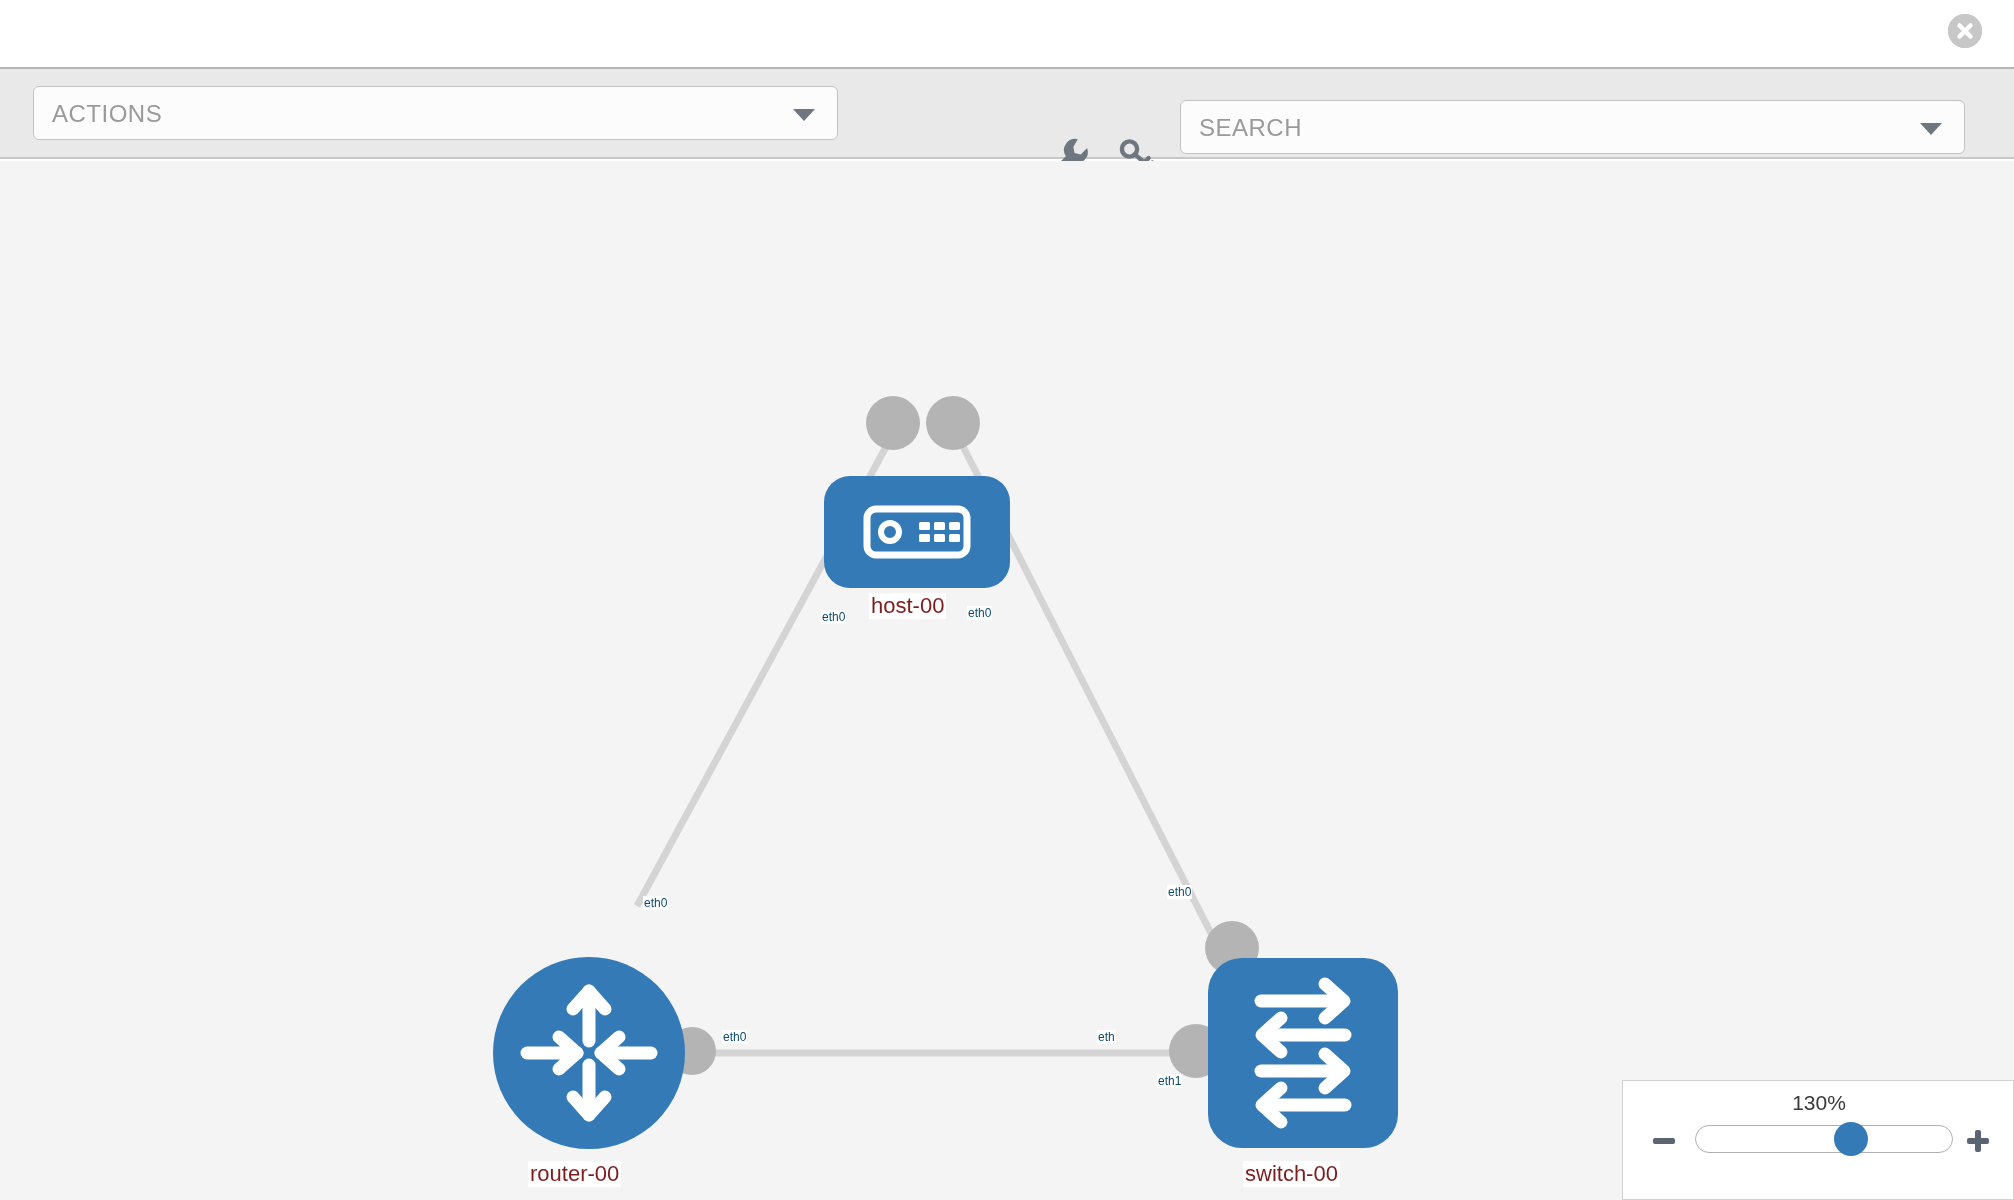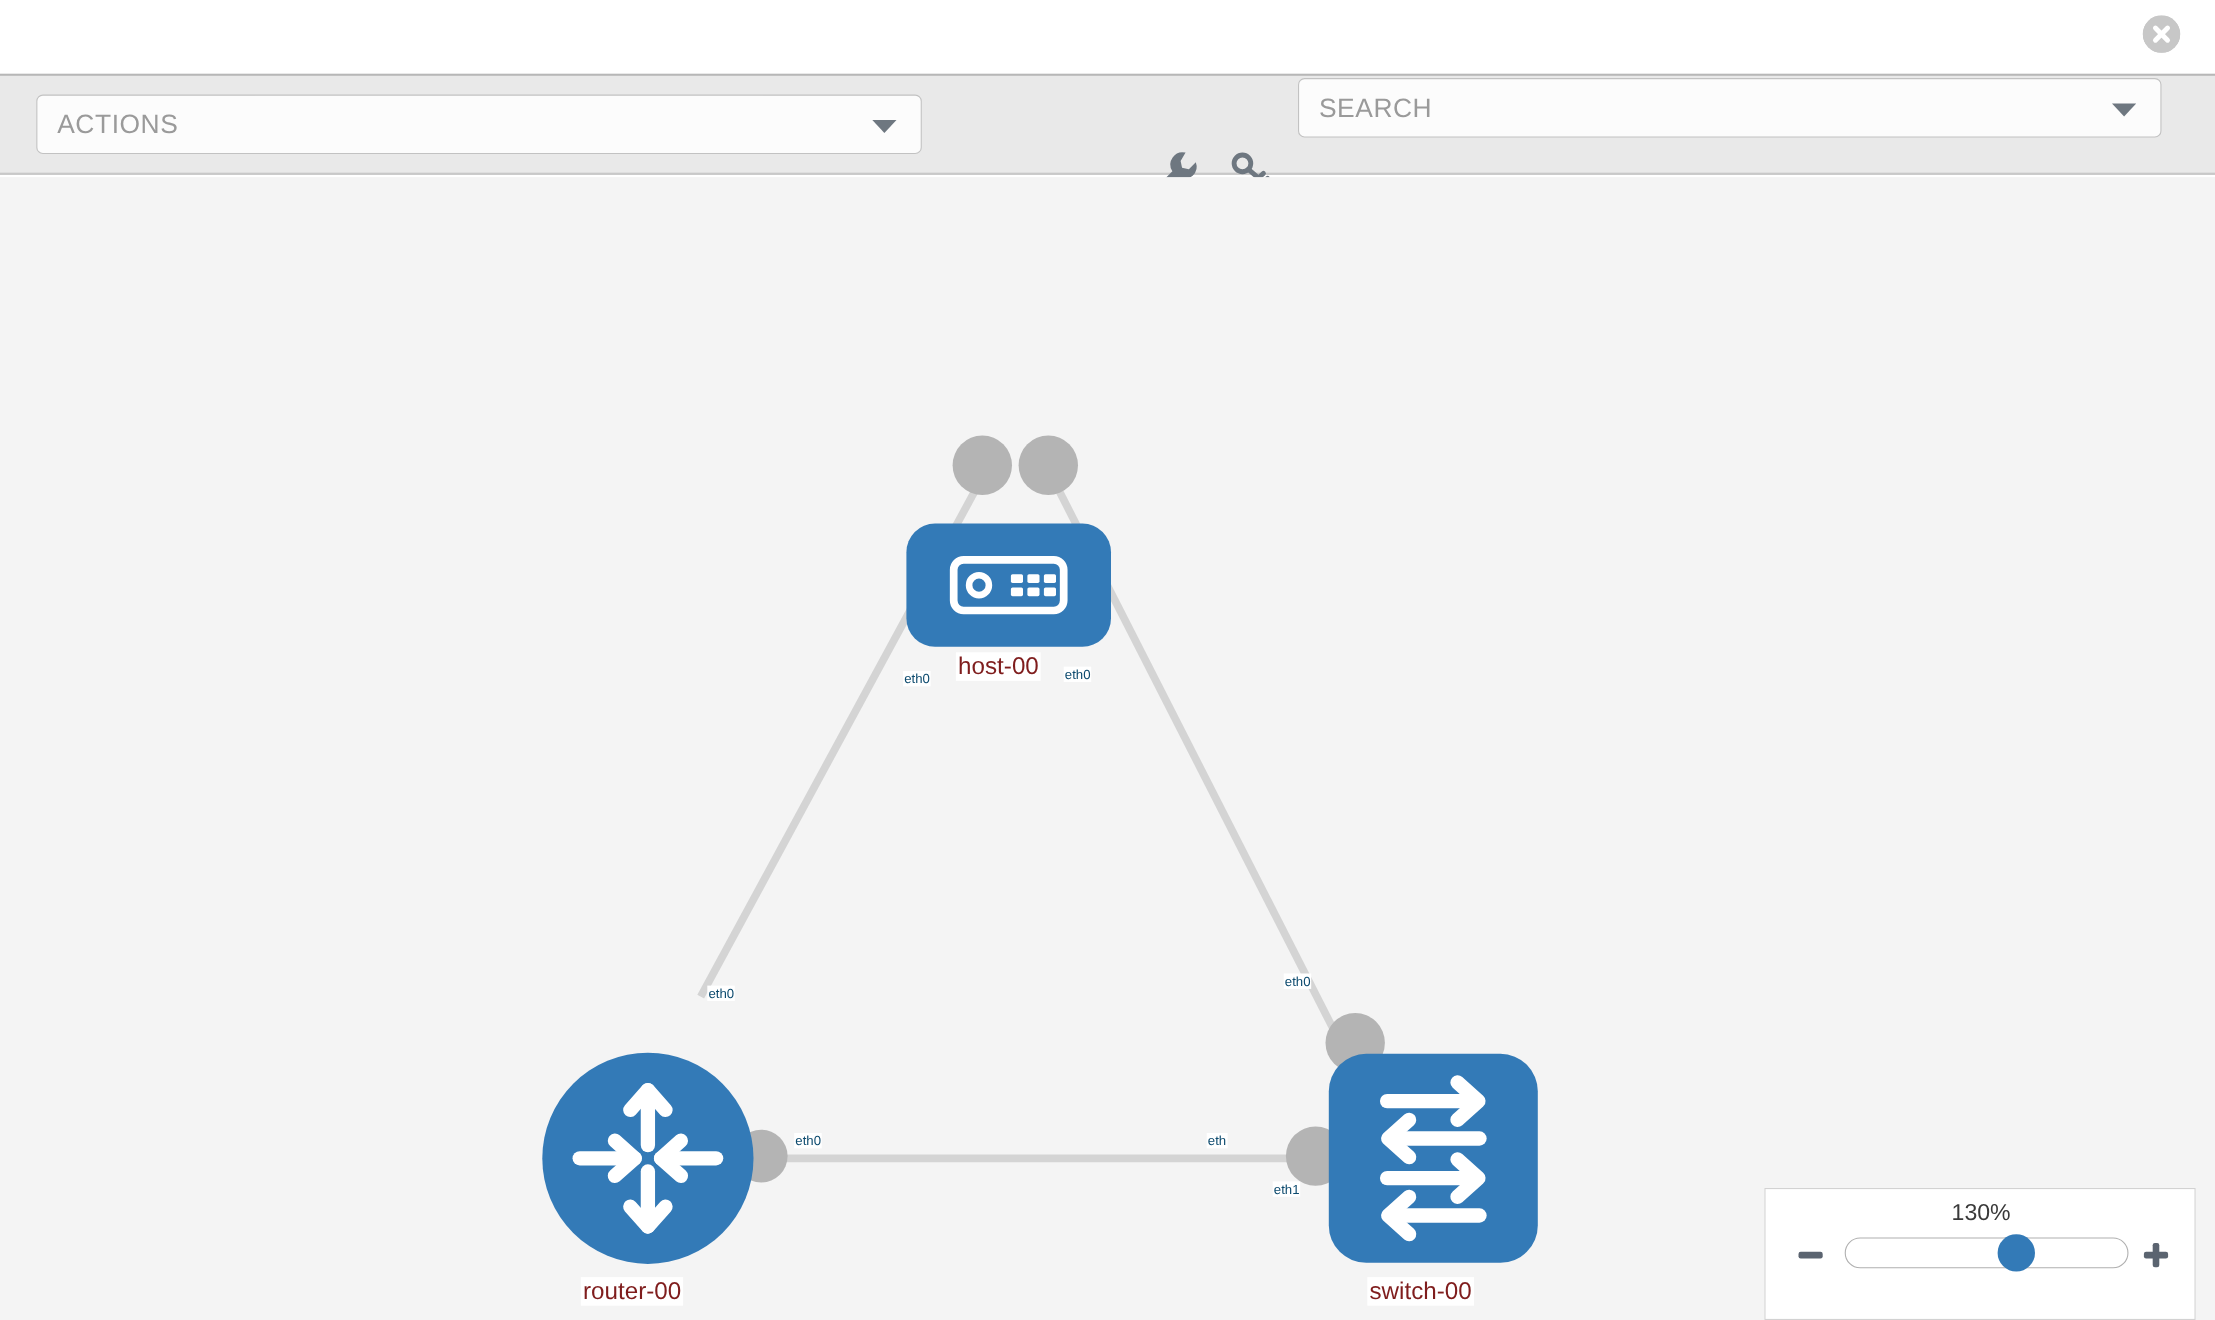--- a/index.html
+++ b/index.html
@@ -56,21 +56,21 @@
   }
   .tool-icon {
     position: absolute; top: 88px;
     transform: translateY(-50%);
     cursor: pointer;
   }
   .tool-icon.wrench { left: 1047px; }
   .tool-icon.key { left: 1114px; }
 
   .search-box {
-    position: absolute; left: 1180px; top: 2px;
+    position: absolute; left: 1180px; top: 31px;
     width: 785px; height: 54px;
     background: #fcfcfc;
     border: 1px solid #c2c2c2; border-radius: 6px;
     cursor: text;
   }
   .search-box .label {
     position: absolute; left: 18px; top: 13px;
     font-size: 24px; color: #9a9a9a; letter-spacing: 0.5px;
   }
 
@@ -94,21 +94,21 @@
   .iface-label {
     position: absolute;
     font-size: 12px; color: #0c4a6e;
     background: #ffffff;
     white-space: nowrap;
     padding: 0 1px;
   }
 
   
   .zoom-panel {
-    position: absolute; right: 18px; bottom: 0;
+    position: absolute; right: 0; bottom: 0;
     width: 392px; height: 120px;
     background: #ffffff;
     border: 1px solid #d2d2d2;
   }
   .zoom-value {
     position: absolute; top: 10px; left: 0; width: 392px;
     text-align: center; font-size: 21px; color: #3a3a3a;
   }
   .zoom-minus, .zoom-plus {
     position: absolute; top: 47px;

